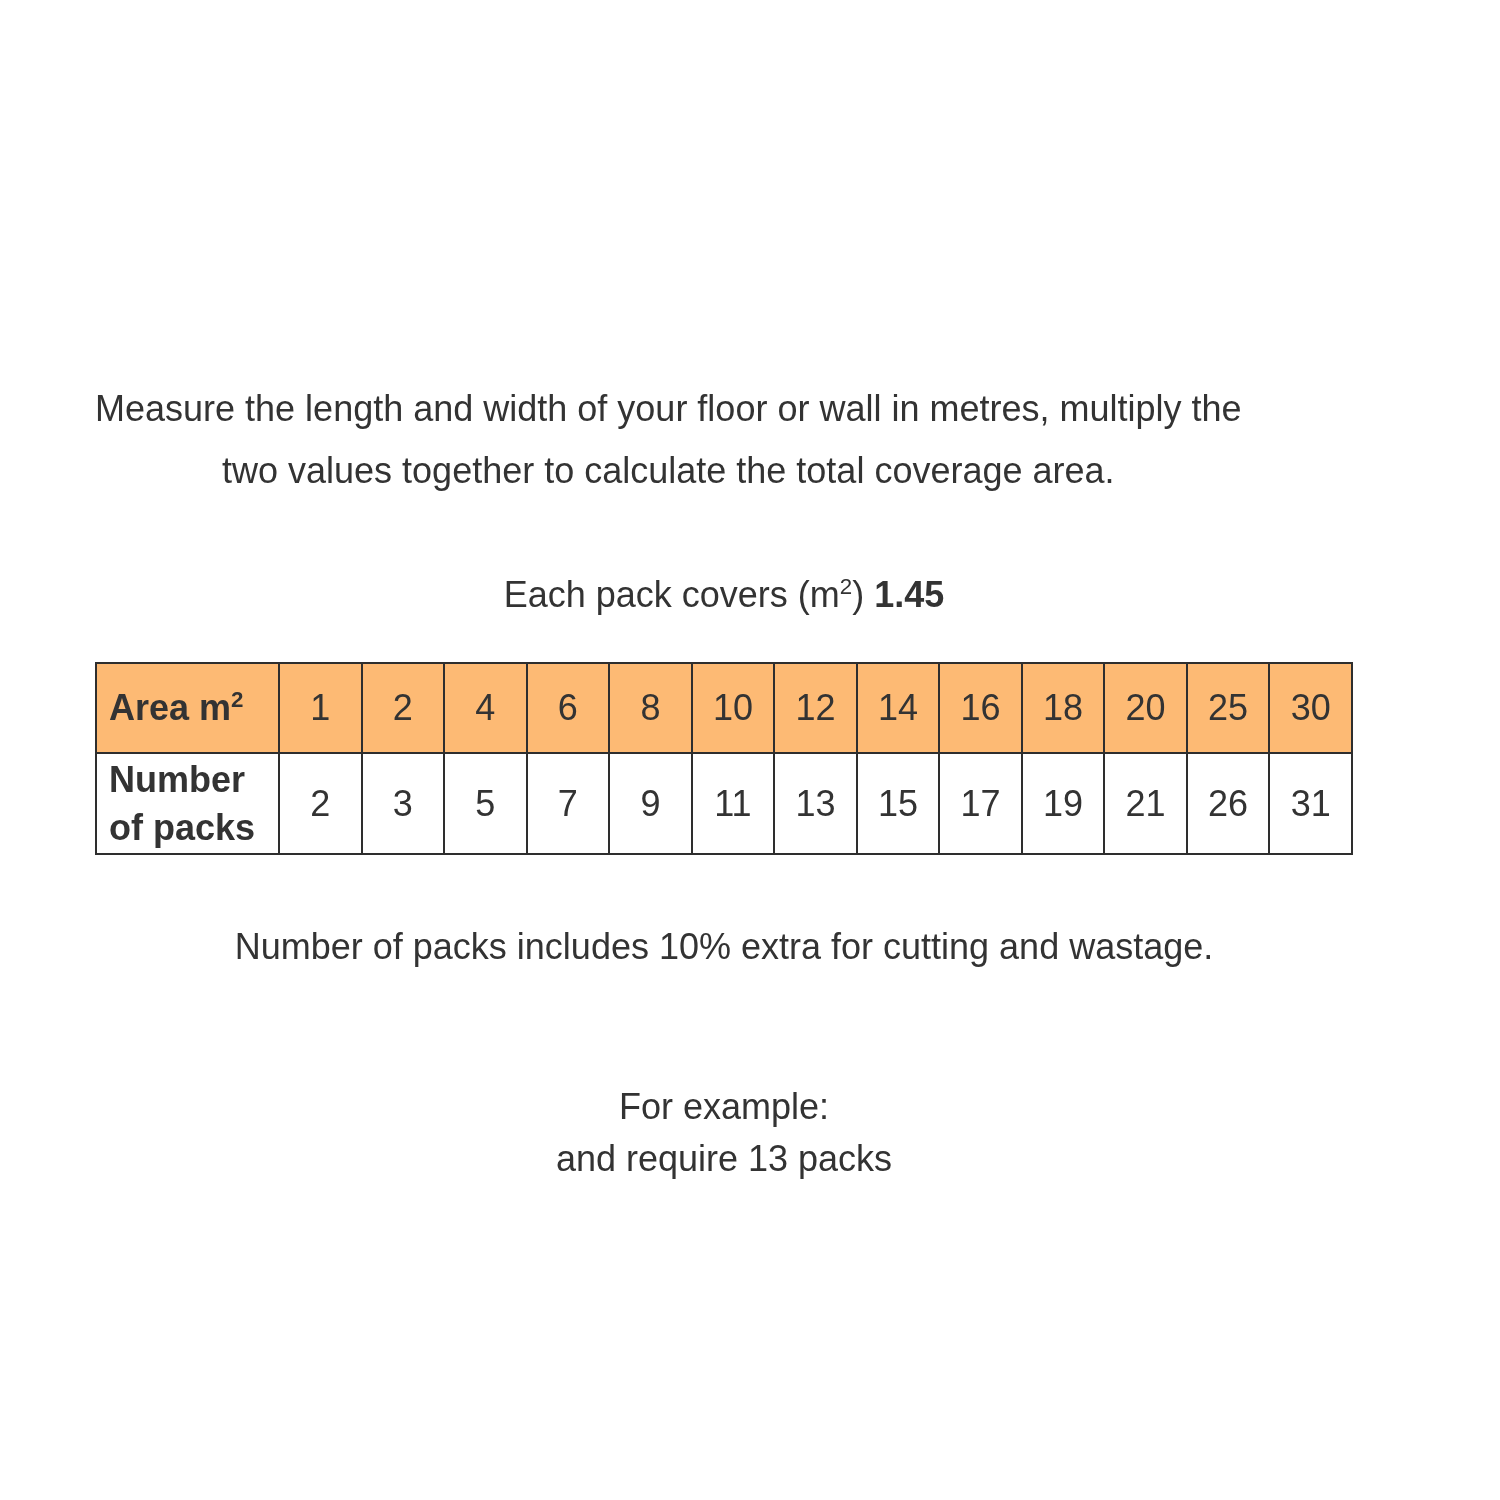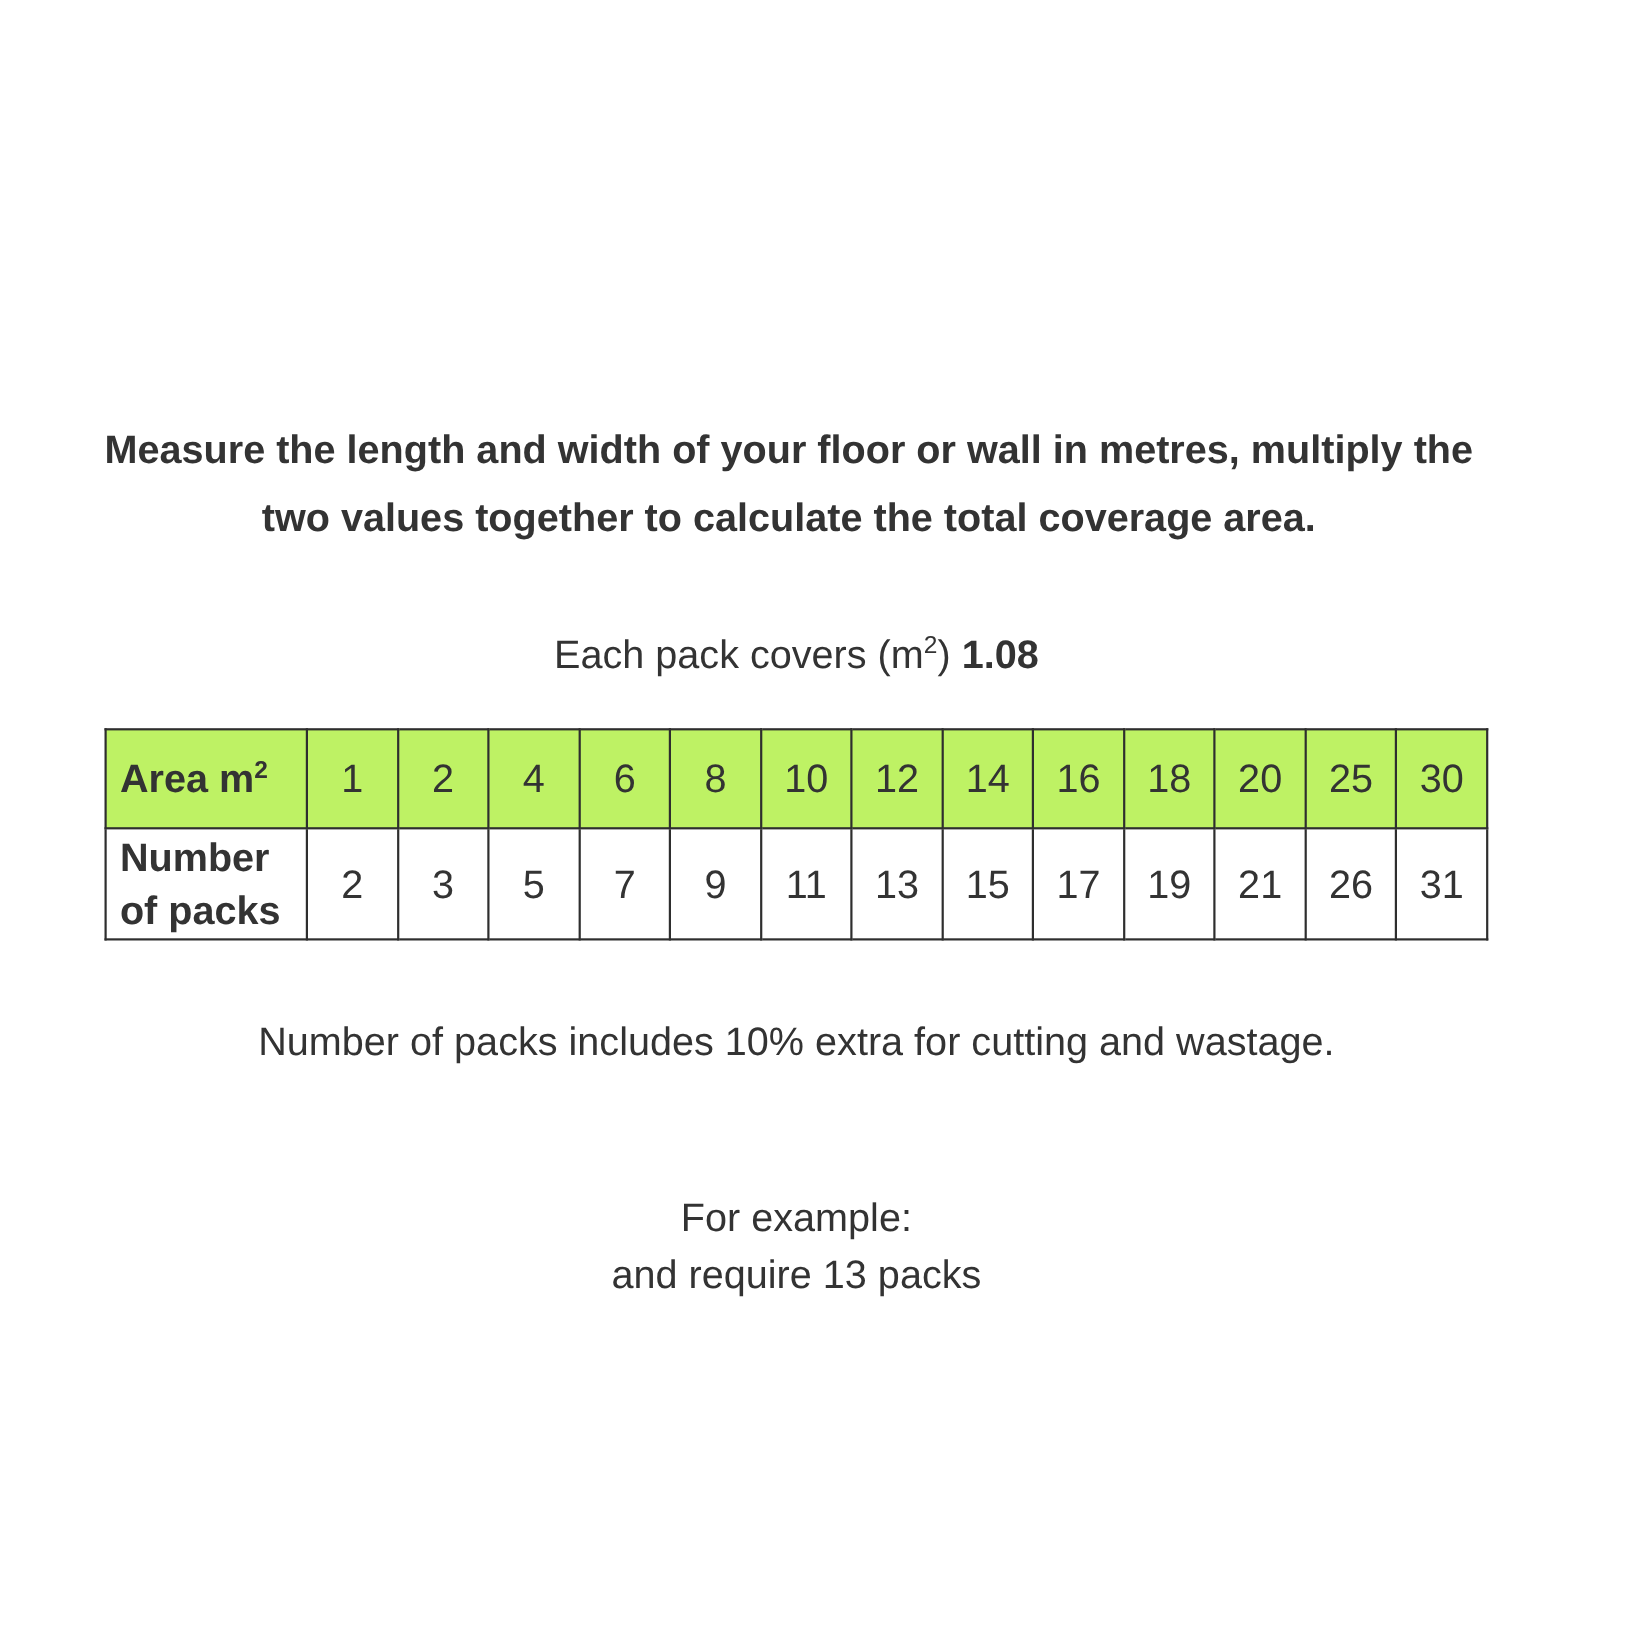--- a/index.html
+++ b/index.html
@@ -33,21 +33,21 @@
     font-size: 38px;
     font-weight: 700;
     line-height: 46px;
     margin: 0;
   }
   .intro {
     position: absolute;
     top: 378px;
     font-size: 36px;
     line-height: 62px;
-    font-weight: 700;
+    font-weight: 400;
   }
   .coverage-line {
     position: absolute;
     top: 570px;
     font-size: 36px;
     line-height: 50px;
   }
   .coverage-value {
     font-weight: 700;
     margin-left: 10px;
@@ -65,21 +65,21 @@
     table-layout: fixed;
     border-collapse: collapse;
     font-size: 36px;
     color: #333333;
   }
   .packs-table th, .packs-table td {
     border: 2px solid #2e2e2e;
     vertical-align: middle;
   }
   .packs-table col.label-col { width: 183px; }
-  .row-area { height: 90px; background: #bef264; }
+  .row-area { height: 90px; background: #fdba74; }
   .row-packs { height: 101px; background: #ffffff; }
   .packs-table th {
     text-align: left;
     padding-left: 12px;
     font-weight: 700;
     line-height: 1.32;
   }
   .packs-table td {
     text-align: center;
     padding: 0;
@@ -117,21 +117,21 @@
 
 <div class="content">
 
 
   <div class="intro">
     <div class="centered">Measure the length and width of your floor or wall in metres, multiply the</div>
     <div class="centered">two values together to calculate the total coverage area.</div>
   </div>
 
   <div class="coverage-line centered">
-    <span>Each pack covers (m</span><span class="sup">2</span><span>)</span><span class="coverage-value">1.08</span>
+    <span>Each pack covers (m</span><span class="sup">2</span><span>)</span><span class="coverage-value">1.45</span>
   </div>
 
   <table class="packs-table">
     <colgroup>
       <col class="label-col">
     </colgroup>
     <tbody>
       <tr class="row-area">
         <th><span>Area m</span><span class="sup">2</span></th>
       <td>1</td>

